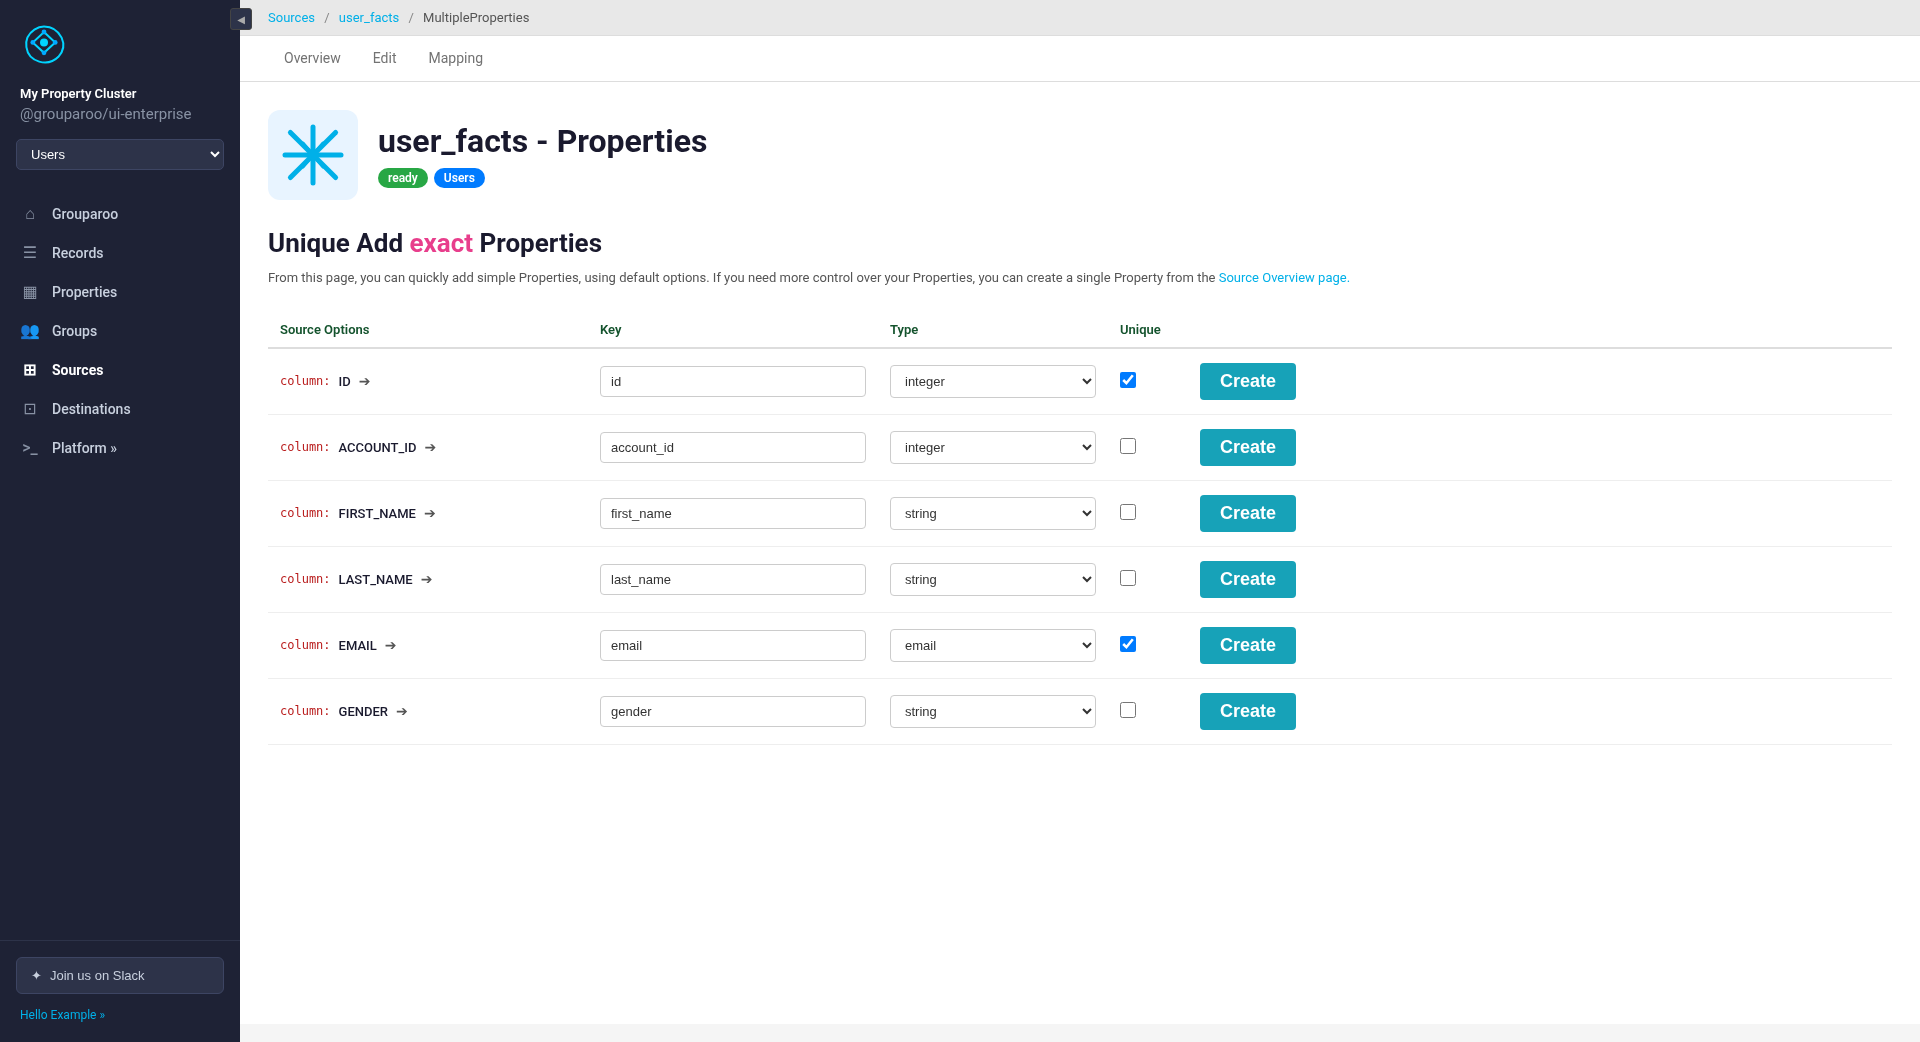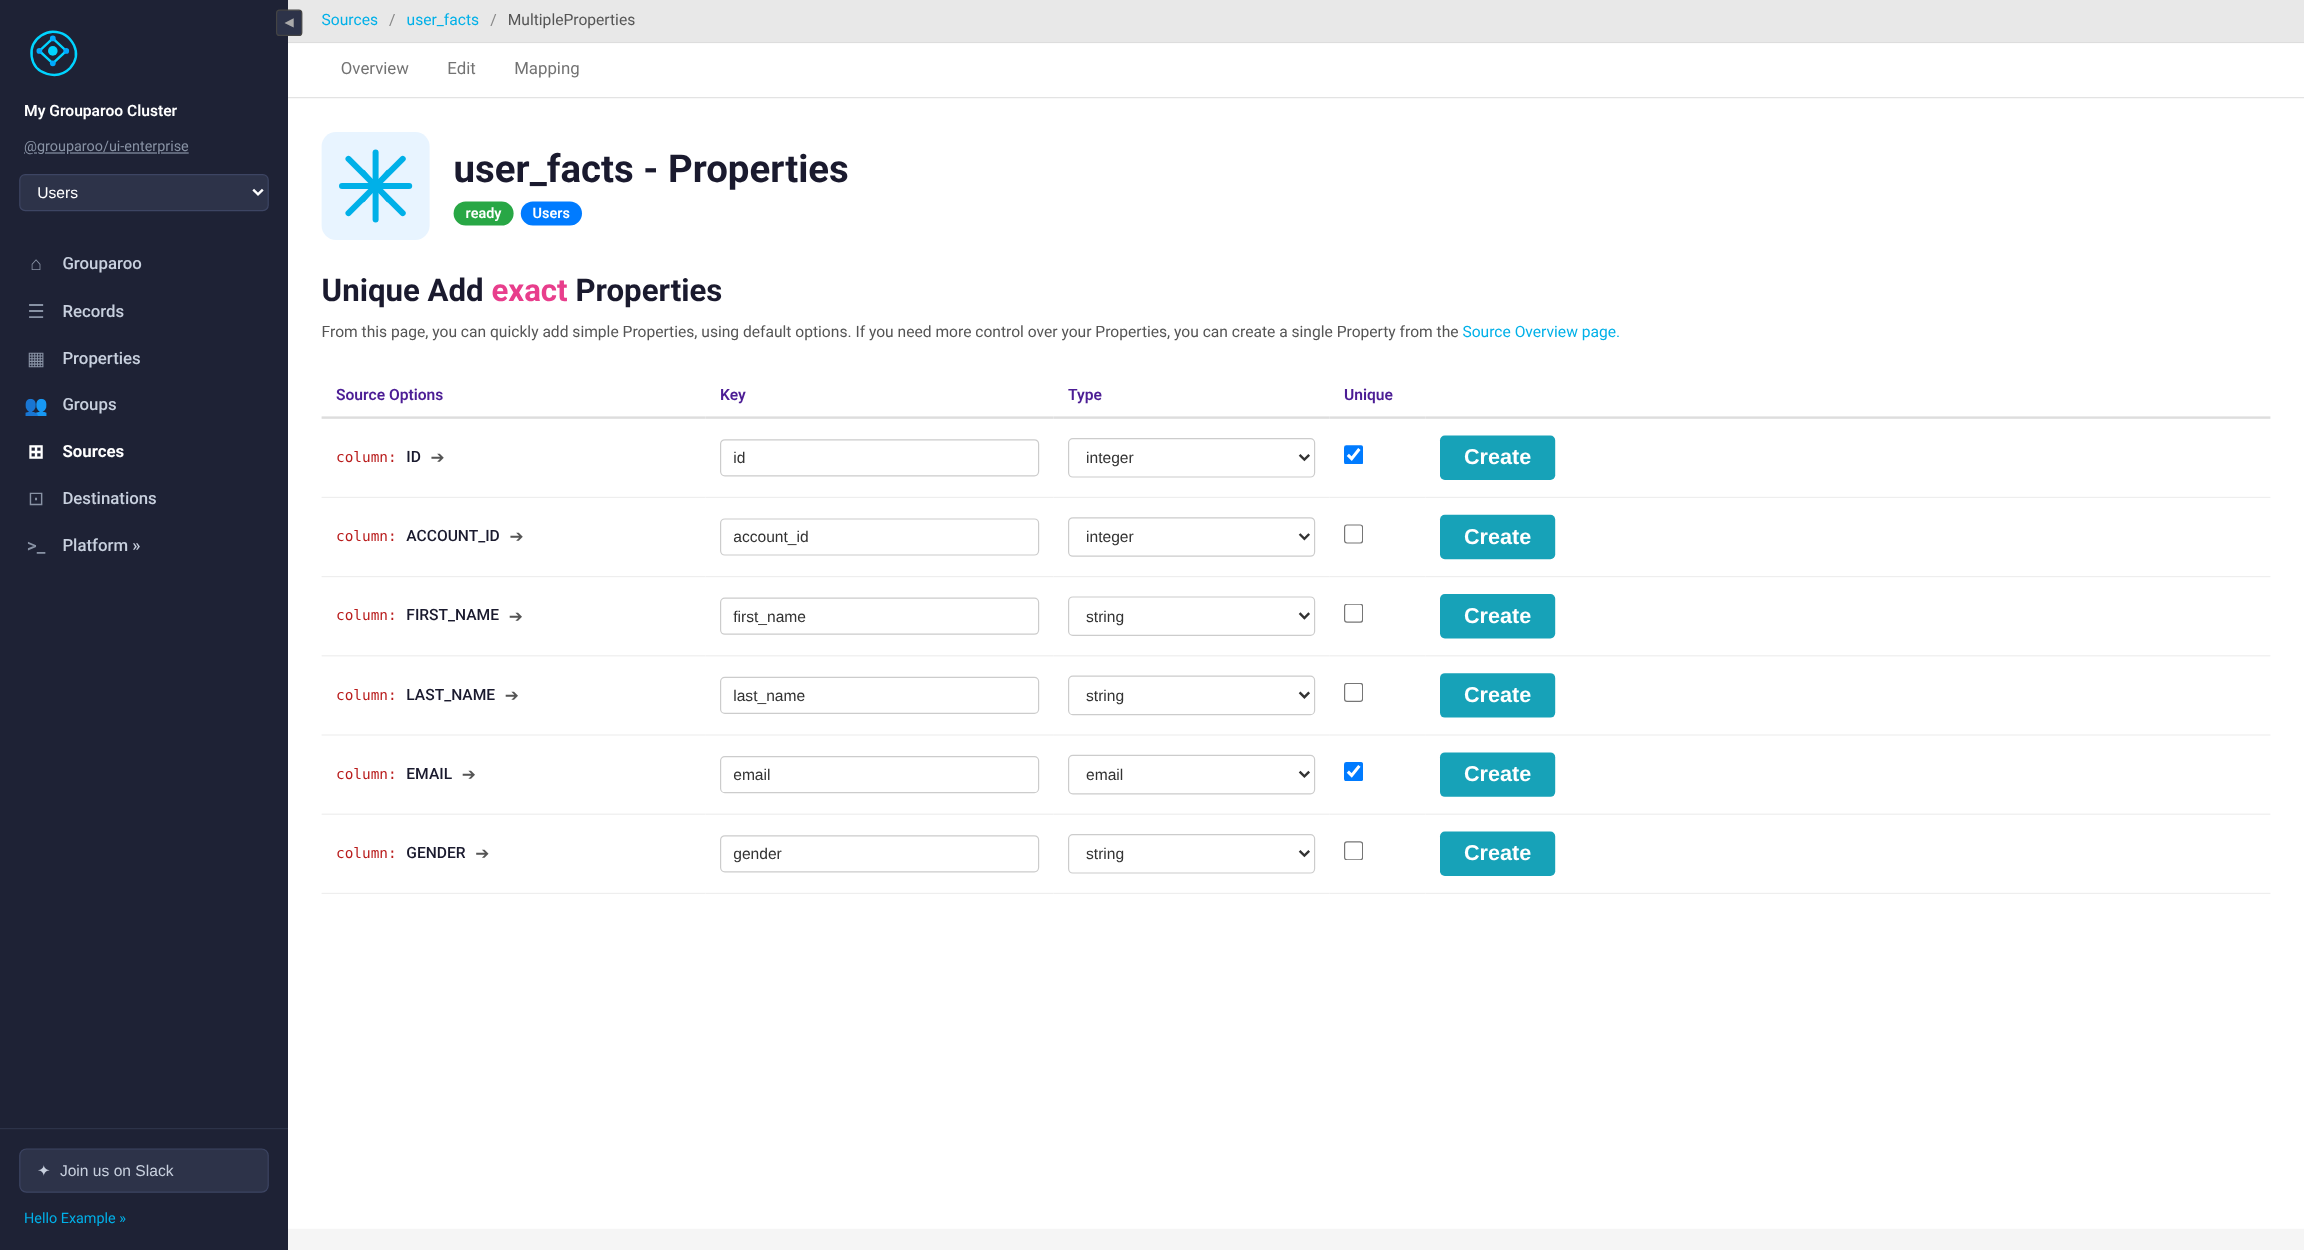--- a/index.html
+++ b/index.html
@@ -44,24 +44,23 @@
     }
     .sidebar-cluster {
       padding: 8px 20px 16px;
     }
     .sidebar-cluster .cluster-name {
       font-size: 13px;
       font-weight: 600;
       color: #fff;
     }
     .sidebar-cluster .cluster-sub {
-      font-size: 12px;
+      font-size: 15px;
       color: #8892a4;
-      margin-top: 14px;
-      text-decoration: underline;
+      margin-top: 4px;
     }
     .sidebar-select-wrap {
       padding: 0 16px 16px;
     }
     .sidebar-select-wrap select {
       width: 100%;
       background: #2d3349;
       color: #fff;
       border: 1px solid #3d4563;
       border-radius: 5px;
@@ -221,21 +220,21 @@
       border-collapse: collapse;
       font-size: 13px;
     }
     .props-table thead tr {
       border-bottom: 2px solid #ddd;
     }
     .props-table thead th {
       padding: 10px 12px;
       text-align: left;
       font-weight: 600;
-      color: #4c1d95;
+      color: #14532d;
       font-size: 13px;
     }
     .props-table tbody tr {
       border-bottom: 1px solid #eee;
     }
     .props-table tbody td {
       padding: 14px 12px;
       vertical-align: middle;
     }
     .col-source { width: 320px; }
@@ -311,21 +310,21 @@
       <path d="M30 15 L44 28 L30 41 L16 28 Z" fill="none" stroke="#00d4ff" stroke-width="2.5"></path>
       <circle cx="30" cy="28" r="5" fill="#00d4ff"></circle>
       <circle cx="30" cy="15" r="3" fill="#00aaff"></circle>
       <circle cx="44" cy="28" r="3" fill="#00aaff"></circle>
       <circle cx="30" cy="41" r="3" fill="#00aaff"></circle>
       <circle cx="16" cy="28" r="3" fill="#00aaff"></circle>
     </svg>
   </div>
 
   <div class="sidebar-cluster">
-    <div class="cluster-name">My Grouparoo Cluster</div>
+    <div class="cluster-name">My Property Cluster</div>
     <div class="cluster-sub">@grouparoo/ui-enterprise</div>
   </div>
 
   <div class="sidebar-select-wrap">
     <select>
       <option>Users</option>
       <option>All</option>
     </select>
   </div>
 

